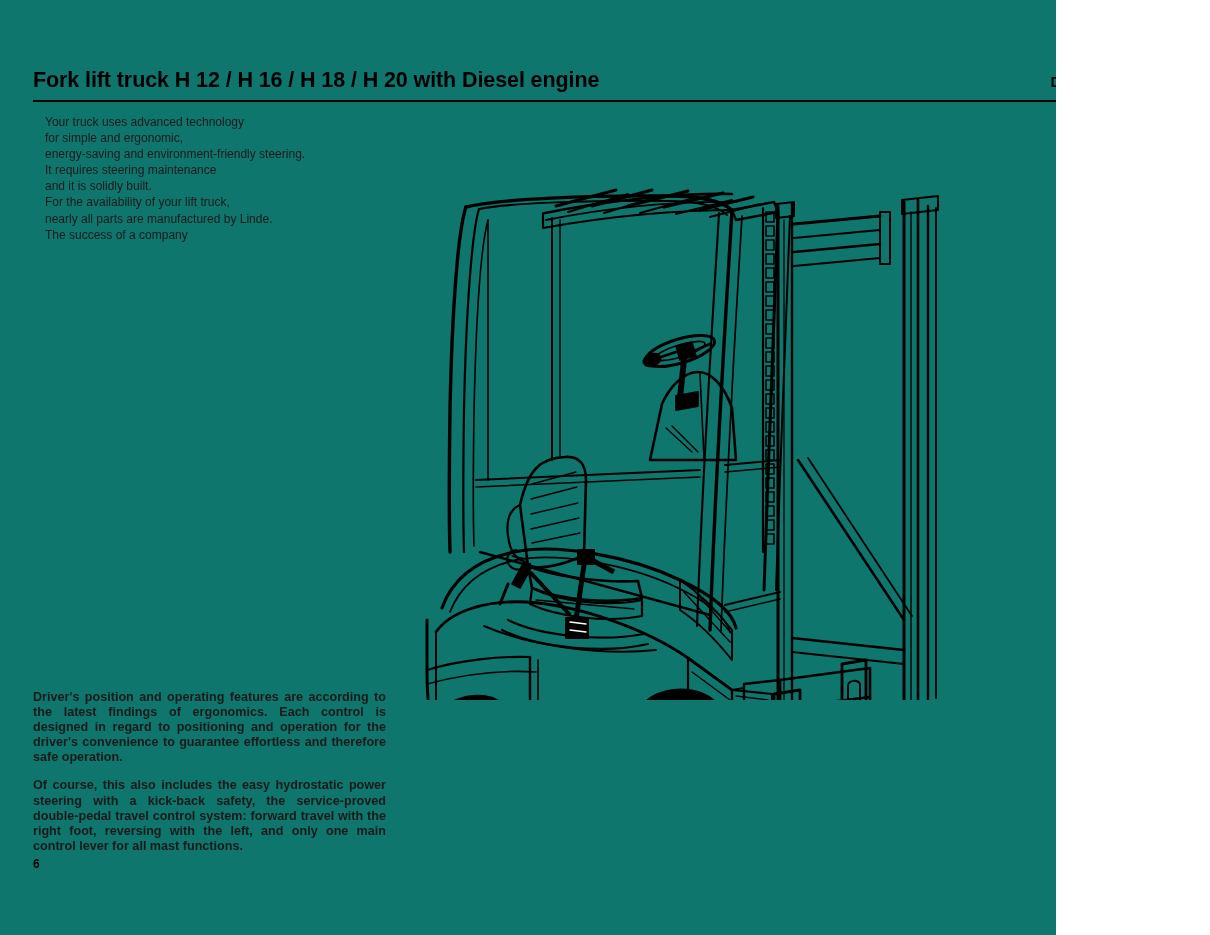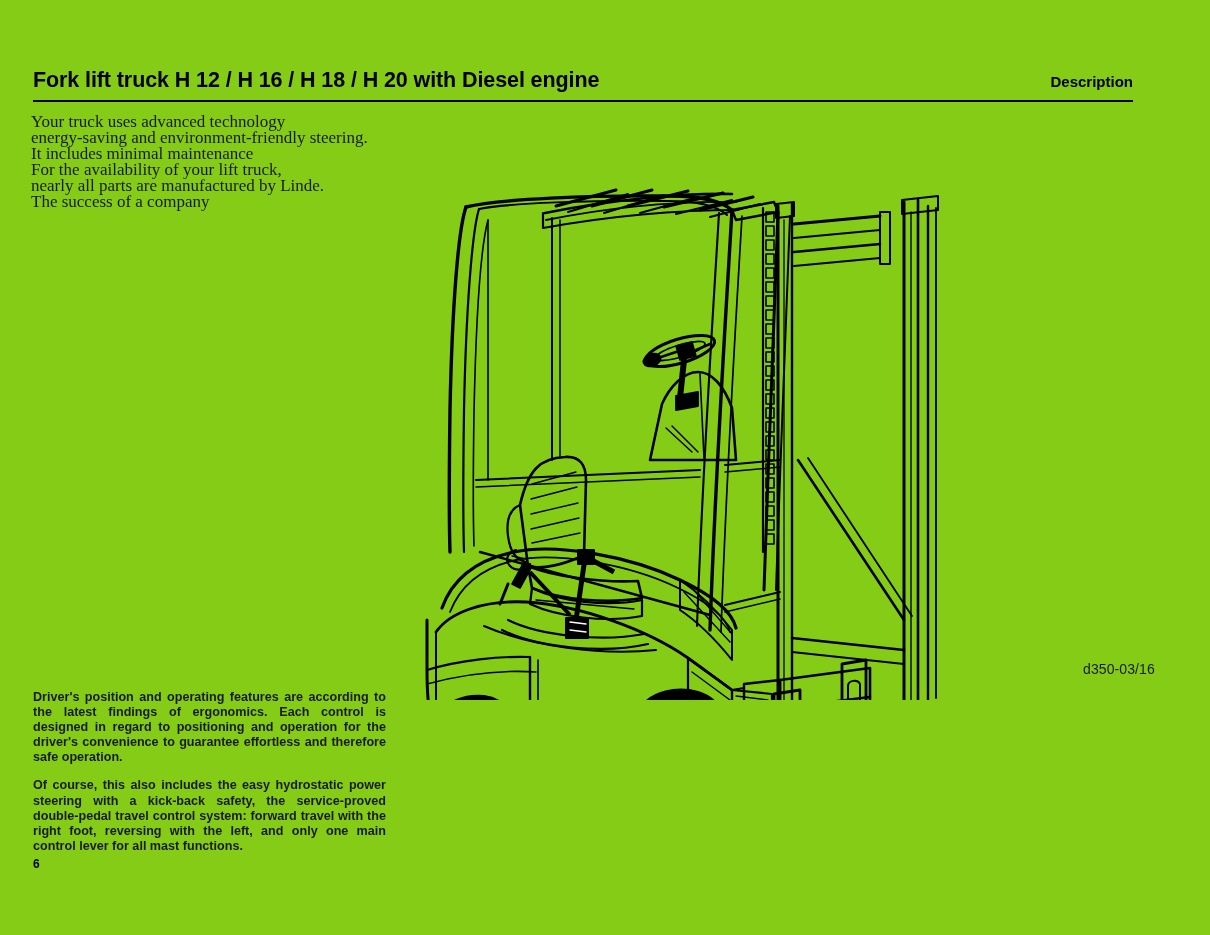--- a/index.html
+++ b/index.html
@@ -7,23 +7,23 @@
     padding: 0;
     background: #ffffff;
   }
   body {
     font-family: "Liberation Sans", sans-serif;
     color: #000000;
     -webkit-font-smoothing: antialiased;
   }
   .page {
     position: relative;
-    width: 1210px;
+    width: 1056px;
     height: 935px;
-    background: #84cc16;
+    background: #0f766e;
     overflow: hidden;
   }
 
   
   .header {
     position: absolute;
     left: 33px;
     top: 68px;
     width: 1100px;
     display: flex;
@@ -46,27 +46,26 @@
     left: 33px;
     top: 100px;
     width: 1100px;
     height: 2px;
     background: #000000;
   }
 
   
   .intro {
     position: absolute;
-    left: 31px;
+    left: 45px;
     top: 114px;
     width: 430px;
-    font-size: 17px;
+    font-size: 12px;
     line-height: 16.1px;
     color: #1a1a1a;
-    font-family: Liberation Serif, serif;
   }
   .intro div { white-space: nowrap; }
 
   
   .body-col {
     position: absolute;
     left: 33px;
     top: 690px;
     width: 353px;
     font-size: 12.6px;
@@ -116,22 +115,24 @@
 <div class="page">
 
   <div class="header">
     <div class="header-title">Fork lift truck H 12 / H 16 / H 18 / H 20 with Diesel engine</div>
     <div class="header-section">Description</div>
   </div>
   <div class="header-rule"></div>
 
   <div class="intro">
     <div>Your truck uses advanced technology</div>
+    <div>for simple and ergonomic,</div>
     <div>energy-saving and environment-friendly steering.</div>
-    <div>It includes minimal maintenance</div>
+    <div>It requires steering maintenance</div>
+    <div>and it is solidly built.</div>
     <div>For the availability of your lift truck,</div>
     <div>nearly all parts are manufactured by Linde.</div>
     <div>The success of a company</div>
   </div>
 
   <div class="figure">
     <svg width="790" height="540" viewBox="0 0 790 540" xmlns="http://www.w3.org/2000/svg">
       <g fill="none" stroke="#000" stroke-width="2.6" stroke-linejoin="round" stroke-linecap="round">
 
         <g>

